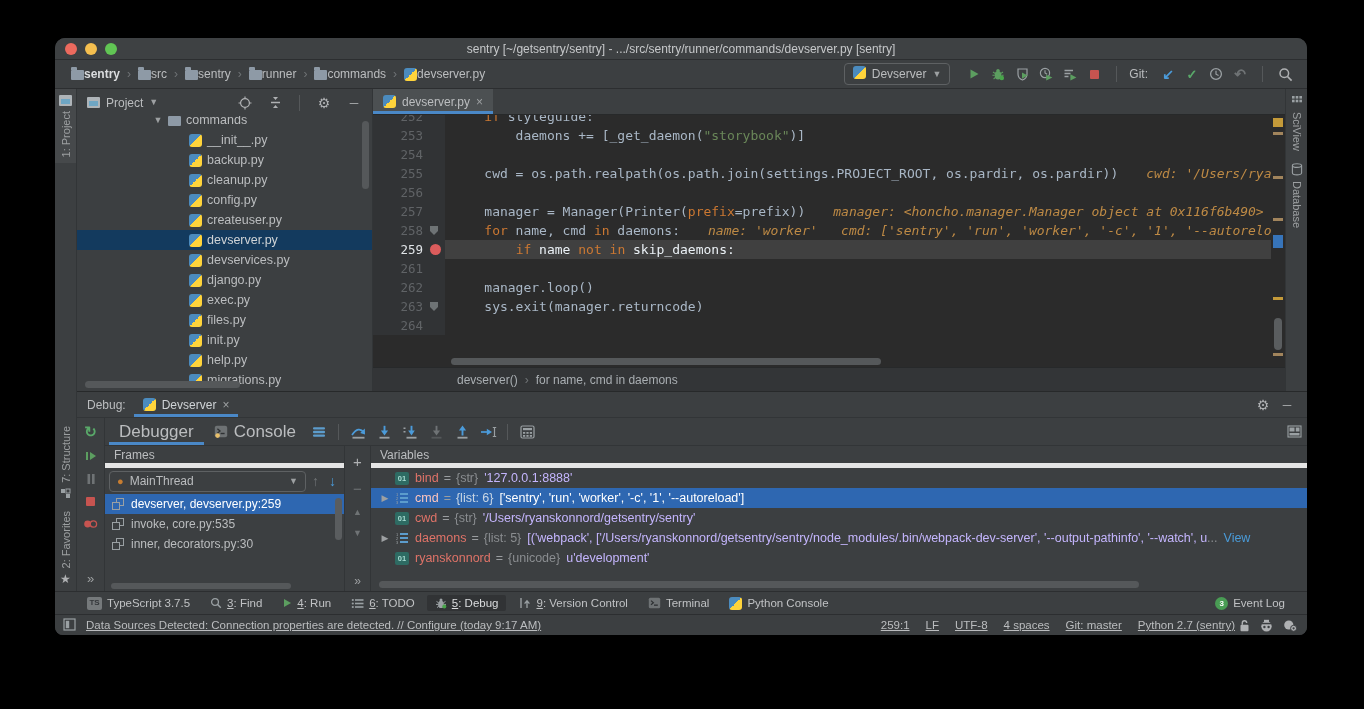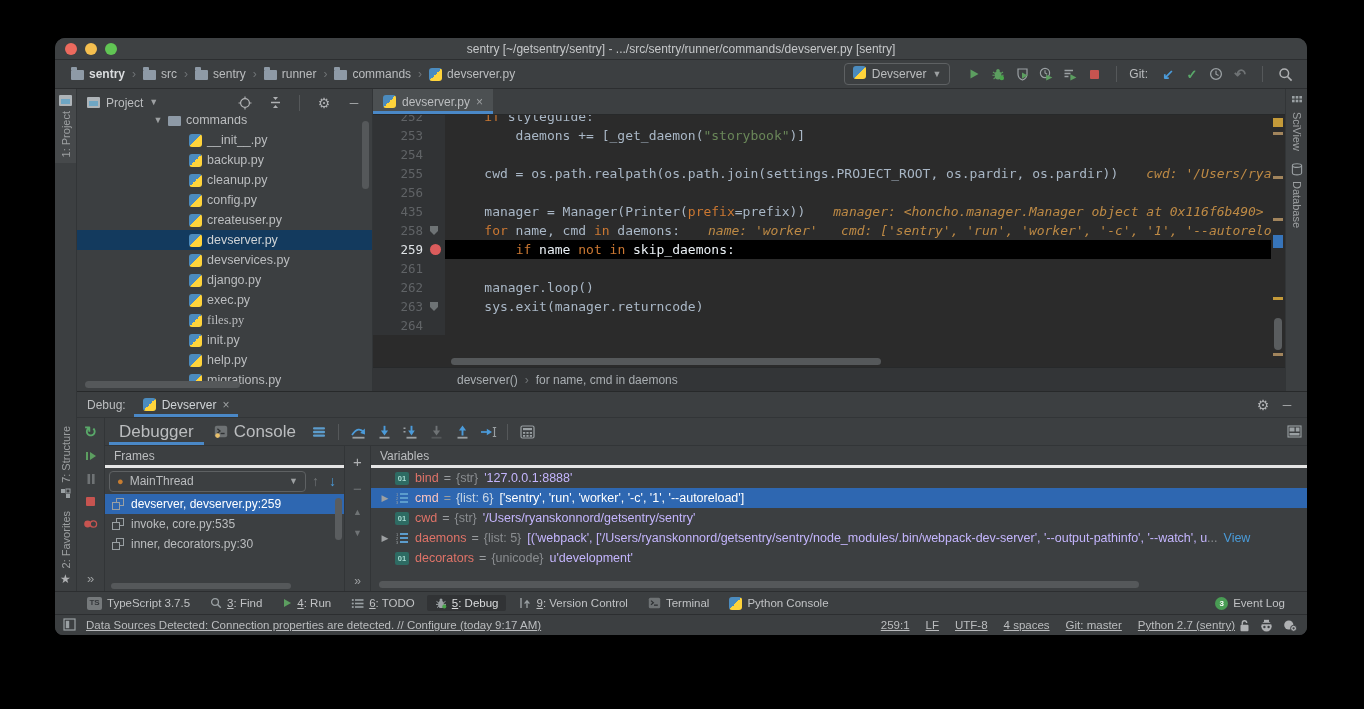--- a/index.html
+++ b/index.html
@@ -17,21 +17,21 @@
   
   .titlebar { height:22px; flex:0 0 22px; background:#3E4143; border-bottom:1px solid #2C2E30;
     display:flex; align-items:center; position:relative; }
   .traffic { position:absolute; left:10px; top:5px; display:flex; gap:8px; }
   .tl { width:12px; height:12px; border-radius:50%; }
   .title { flex:1; text-align:center; color:#C6C8CA; font-size:12px; }
   
   .navbar { height:29px; flex:0 0 29px; background:#3C3F41; border-bottom:1px solid #2C2E30;
     display:flex; align-items:center; padding:0 10px 0 14px; }
   .crumbs { display:flex; align-items:center; font-size:12px; color:#BBBDBF; }
-  .crumb { display:flex; align-items:center; gap:5px; padding:1px 2px; }
+  .crumb { display:flex; align-items:center; padding:1px 2px; }
   .crumb.bold span.lbl { font-weight:bold; color:#DADCDE; }
   .bc-sep { color:#6F7375; margin:0 5px; font-size:12px; }
   .nav-right { margin-left:auto; display:flex; align-items:center; gap:4px; }
   .runcfg { display:flex; align-items:center; gap:6px; border:1px solid #5E6163; border-radius:4px;
     padding:2px 8px; font-size:12px; color:#BBBDBF; margin-right:8px; }
   .iconbtn { width:24px; height:22px; display:flex; align-items:center; justify-content:center; }
   .toolsep { width:1px; height:16px; background:#55585A; margin:0 6px; }
   .gitlabel { color:#BBBDBF; font-size:12px; margin:0 4px 0 2px; }
   
   .bodyrow { flex:1; display:flex; min-height:0; }
@@ -66,21 +66,21 @@
     display:flex; align-items:stretch; }
   .etab { display:flex; align-items:center; gap:6px; padding:0 10px; background:#4C5052;
     box-shadow:inset 0 -3px 0 #4A88C7; font-size:12px; color:#BBBDBF; }
   .codewrap { flex:1; position:relative; overflow:hidden;
     font-family:"DejaVu Sans Mono", monospace; font-size:13px; line-height:19px; }
   .codelines { position:absolute; left:0; right:14px; top:-8px; }
   .cl { display:flex; height:19px; white-space:pre; }
   .gut { flex:0 0 72px; width:72px; background:#313335; color:#606366; text-align:right;
     padding-right:22px; position:relative; font-size:12.5px; }
   .ct { flex:1; padding-left:8px; color:#A9B7C6; overflow:hidden; }
-  .cl.exec .ct { background:#000000; }
+  .cl.exec .ct { background:#404040; }
   .cl.exec .gut { color:#E0E4E7; }
   .cl.exec .pl { color:#EAF0F5; }
   .kw { color:#CC7832; }
   .str { color:#6A8759; }
   .pl { color:#A9B7C6; }
   .hint { color:#BE8A45; font-style:italic; margin-left:28px; }
   .bp { position:absolute; right:4px; top:4px; width:11px; height:11px; border-radius:50%; background:#DB5C5C; }
   .fold { position:absolute; right:7px; top:5px; width:8px; height:9px; background:#6E7375;
     clip-path:polygon(0 0,100% 0,100% 55%,50% 100%,0 55%); }
   .estripe { position:absolute; right:0; top:0; bottom:0; width:14px; background:#2B2B2B; }
@@ -103,21 +103,21 @@
   .dbg-right { flex:1; display:flex; flex-direction:column; min-width:0; }
   .dbg-toolbar { height:28px; flex:0 0 28px; display:flex; align-items:center;
     border-bottom:1px solid #323537; padding-left:4px; }
   .dtab { padding:0 10px; height:100%; display:flex; align-items:center; gap:6px; font-size:17px; color:#BBBDBF; }
   .dtab.active { box-shadow:inset 0 -3px 0 #4A88C7; }
   .stepbtn { width:26px; height:24px; display:flex; align-items:center; justify-content:center; }
   .panes { flex:1; display:flex; min-height:0; }
   .frames { width:240px; flex:0 0 240px; border-right:1px solid #323537; display:flex;
     flex-direction:column; position:relative; }
   .pane-h { height:22px; flex:0 0 22px; display:flex; align-items:center; padding-left:9px;
-    font-size:12px; color:#BBBDBF; border-bottom:3px solid #e5e5e5;text-align:center; }
+    font-size:12px; color:#BBBDBF; border-bottom:5px solid #e5e5e5;text-align:center; }
   .thread-row { height:26px; flex:0 0 26px; display:flex; align-items:center; padding:2px 4px; gap:6px; }
   .combo { flex:1; display:flex; align-items:center; gap:6px; border:1px solid #5E6163;
     border-radius:4px; height:21px; padding:0 7px; font-size:12px; color:#BBBDBF; }
   .combo .spacer { flex:1; }
   .flist { flex:1; font-size:12px; color:#BBBDBF; overflow:hidden; position:relative; }
   .frow { height:20px; display:flex; align-items:center; gap:6px; padding-left:7px; white-space:nowrap; }
   .frow.selected { background:#2E67B1; color:#FFFFFF; }
   .f-vscroll { position:absolute; right:2px; top:52px; width:7px; height:42px; background:#5A5D5F; border-radius:4px; }
   .f-hscroll { position:absolute; left:6px; bottom:2px; width:180px; height:6px; background:#55585A; border-radius:3px; }
   .watchbar { width:26px; flex:0 0 26px; border-right:1px solid #323537; display:flex;
@@ -419,21 +419,21 @@
                   <span class="ic-py"></span>
                 </span>
                 <span>django.py</span>
               </div>
               <div class="titem " style="padding-left:112px;">
                 <span class="uch">
                   <span class="ic-py"></span>
                 </span>
                 <span>exec.py</span>
               </div>
-              <div class="titem " style="padding-left:112px;font-family:Liberation Serif, serif;">
+              <div class="titem " style="padding-left:112px;">
                 <span class="uch">
                   <span class="ic-py"></span>
                 </span>
                 <span>files.py</span>
               </div>
               <div class="titem " style="padding-left:112px;">
                 <span class="uch">
                   <span class="ic-py"></span>
                 </span>
                 <span>init.py</span>
@@ -463,21 +463,21 @@
               <span class="uch" style="color:#9DA0A2;font-size:12px">×</span>
             </div>
           </div>
           <div class="codewrap">
             <div class="codelines" id="code-lines">
                 <div class="cl "><span class="gut">252</span><span class="ct"><span class="pl">    </span><span class="kw">if</span><span class="pl"> styleguide:</span></span></div>
                 <div class="cl "><span class="gut">253</span><span class="ct"><span class="pl">        daemons += [_get_daemon(</span><span class="str">"storybook"</span><span class="pl">)]</span></span></div>
                 <div class="cl "><span class="gut">254</span><span class="ct"></span></div>
                 <div class="cl "><span class="gut">255</span><span class="ct"><span class="pl">    cwd = os.path.realpath(os.path.join(settings.PROJECT_ROOT, os.pardir, os.pardir))</span><span class="hint">cwd: '/Users/ryanskonnord/getsentry/sentry'</span></span></div>
                 <div class="cl "><span class="gut">256</span><span class="ct"></span></div>
-                <div class="cl "><span class="gut">435</span><span class="ct"><span class="pl">    manager = Manager(Printer(</span><span class="kw">prefix</span><span class="pl">=prefix))</span><span class="hint">manager: &lt;honcho.manager.Manager object at 0x116f6b490&gt;</span></span></div>
+                <div class="cl "><span class="gut">257</span><span class="ct"><span class="pl">    manager = Manager(Printer(</span><span class="kw">prefix</span><span class="pl">=prefix))</span><span class="hint">manager: &lt;honcho.manager.Manager object at 0x116f6b490&gt;</span></span></div>
                 <div class="cl "><span class="gut">258<span class="fold"></span></span><span class="ct"><span class="pl">    </span><span class="kw">for</span><span class="pl"> name, cmd </span><span class="kw">in</span><span class="pl"> daemons:</span><span class="hint">name: 'worker'   cmd: ['sentry', 'run', 'worker', '-c', '1', '--autoreload']</span></span></div>
                 <div class="cl exec"><span class="gut">259<span class="bp"></span></span><span class="ct"><span class="pl">        </span><span class="kw">if</span><span class="pl"> name </span><span class="kw">not in</span><span class="pl"> skip_daemons:</span></span></div>
                 <div class="cl "><span class="gut">261</span><span class="ct"></span></div>
                 <div class="cl "><span class="gut">262</span><span class="ct"><span class="pl">    manager.loop()</span></span></div>
                 <div class="cl "><span class="gut">263<span class="fold"></span></span><span class="ct"><span class="pl">    sys.exit(manager.returncode)</span></span></div>
                 <div class="cl "><span class="gut">264</span><span class="ct"></span></div>
               </div>
             <div class="estripe">
               <div class="emark" style="top:3px;height:9px;background:#C49A39"></div>
               <div class="emark" style="top:17px;height:3px;background:#A1845C"></div>
@@ -779,21 +779,21 @@
                       <span class="vtype">{list: 5}</span>
                       <span class="vval">[('webpack', ['/Users/ryanskonnord/getsentry/sentry/node_modules/.bin/webpack-dev-server', '--output-pathinfo', '--watch', u</span>
                       <span class="vellipsis">...</span>
                       <span class="vlink">View</span>
                     </div>
                     <div class="vrow ">
                       <span class="vexp"></span>
                       <span class="vic">
                         <span class="ic-varstr">01</span>
                       </span>
-                      <span class="vname">decorators</span>
+                      <span class="vname">ryanskonnord</span>
                       <span class="veq">=</span>
                       <span class="vtype">{unicode}</span>
                       <span class="vval">u'development'</span>
                     </div>
                   </div>
                 <div class="v-hscroll"></div>
               </div>
             </div>
           </div>
         </div>

